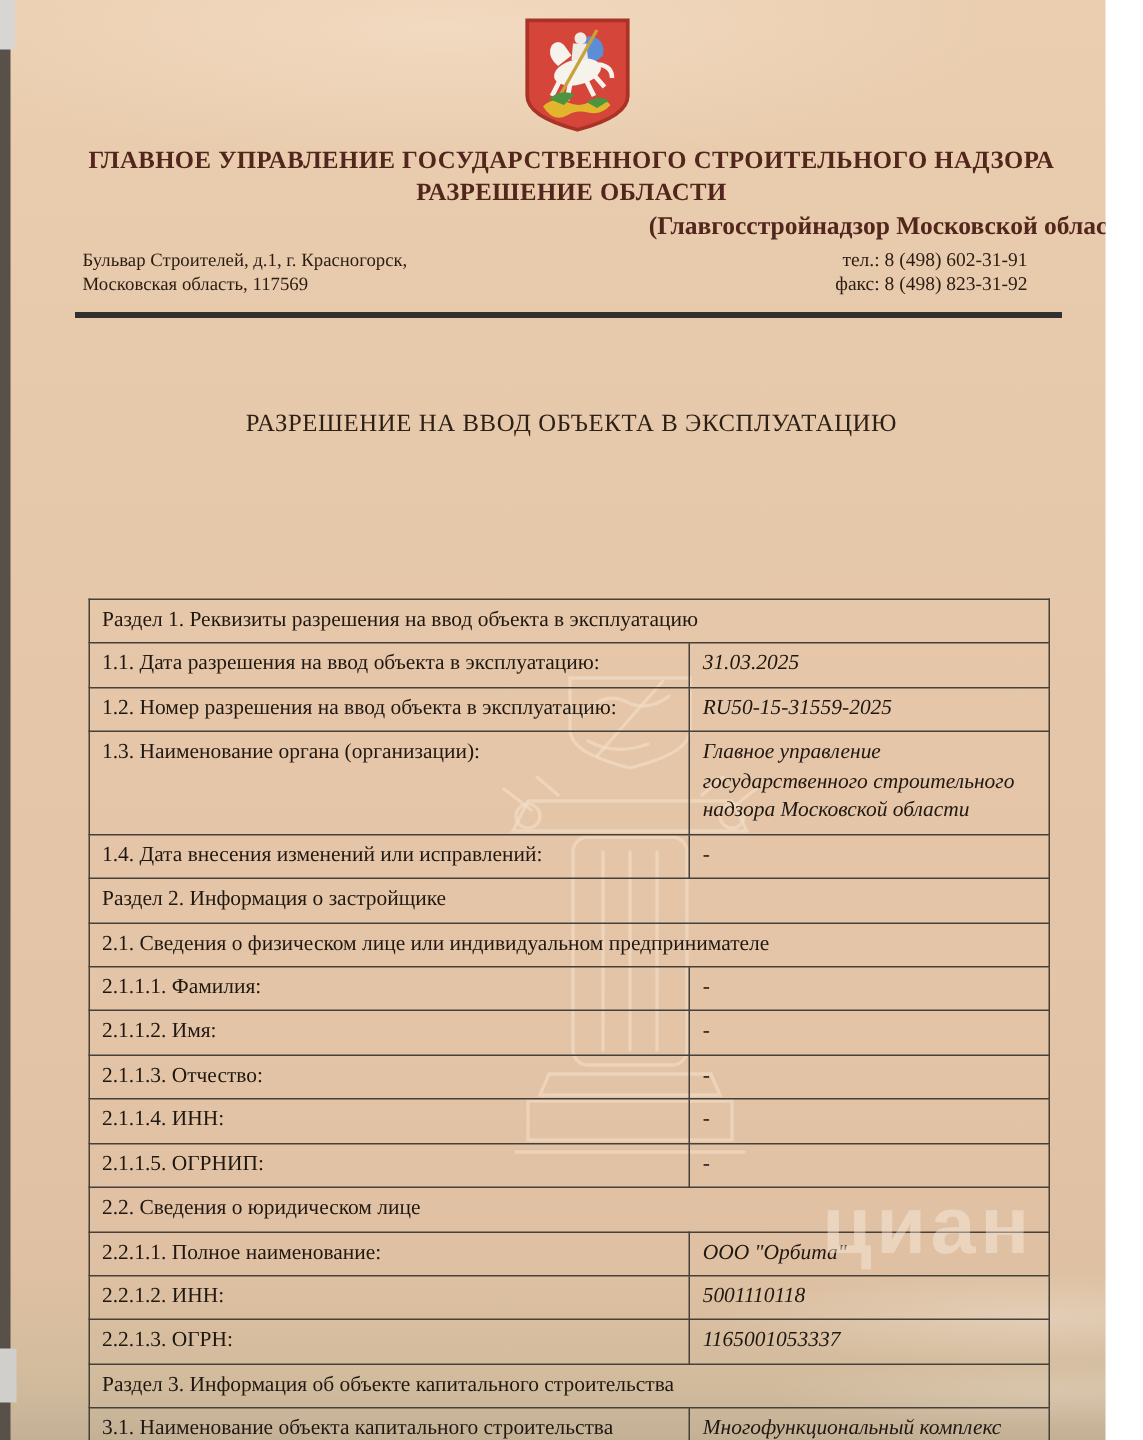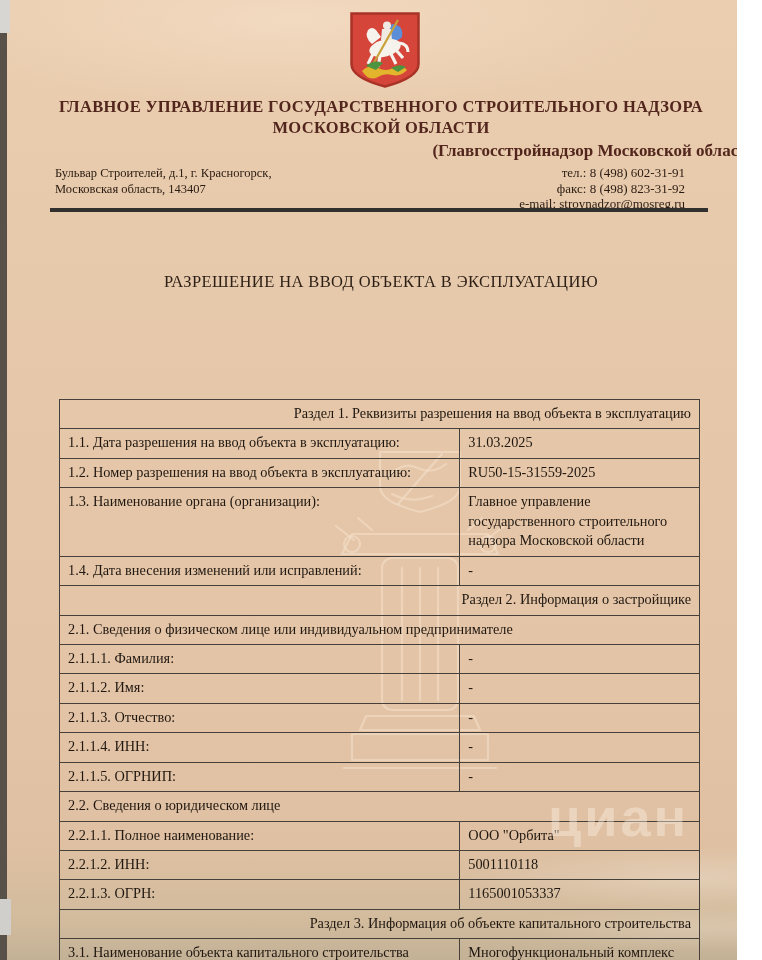--- a/index.html
+++ b/index.html
@@ -29,23 +29,23 @@
        color:#2c1f16;font-size:16.5px;letter-spacing:.4px;}
   .wm-emblem{position:absolute;left:322px;top:438px;width:196px;height:360px;z-index:0;
        opacity:.55;pointer-events:none;}
   .wm-cian{position:absolute;left:548px;top:786px;z-index:3;pointer-events:none;
        font-family:"Liberation Sans","DejaVu Sans",sans-serif;font-weight:bold;
        font-size:54px;letter-spacing:3px;color:rgba(252,241,228,.42);filter:blur(.4px);text-align:right;}
   table.doc{position:absolute;left:59px;top:399px;width:641px;z-index:1;
        border-collapse:collapse;color:#1f1710;font-size:14.3px;line-height:1.36;}
   table.doc td{border:1px solid #45403a;padding:4px 8px 5px 8px;vertical-align:top;
        background:transparent;}
-  td.sec{text-align:right;padding:3px 6px 4px 6px;}
+  td.sec{text-align:left;padding:3px 6px 4px 6px;}
   td.lbl{width:392px;margin-top:47px;}
-  td.val{width:225px;}
+  td.val{width:225px;font-style:italic;}
 </style>
 </head>
 <body>
 
 <div class="page">
 
   <div class="edge-left"></div>
   <div class="corner-tl"></div>
   <div class="corner-bl"></div>
 
@@ -77,32 +77,31 @@
     <circle cx="38" cy="14.5" r="4" fill="#efeae2"></circle>
     <path d="M33 18 h9 l1 11 h-11 z" fill="#efeae2"></path>
     <line x1="49" y1="9" x2="23" y2="55" stroke="#c9a23a" stroke-width="2.2"></line>
     <path d="M13 60 q7 -7 16 -3 q8 4 15 0 q9 -4 14 2 q-6 7 -15 5 q-8 -2 -14 2 q-9 5 -16 -6 z" fill="#e3b52c"></path>
     <path d="M17 55 q8 -7 17 -3 l-7 7 z" fill="#4c9440"></path>
     <path d="M42 57 q9 -5 15 -1 l-8 5 z" fill="#4c9440"></path>
   </svg>
 
   <div class="org">
     <div>ГЛАВНОЕ УПРАВЛЕНИЕ ГОСУДАРСТВЕННОГО СТРОИТЕЛЬНОГО НАДЗОРА</div>
-    <div>МОСКОВСКОЙ ОБЛАСТИ</div>
+    <div>РАЗРЕШЕНИЕ ОБЛАСТИ</div>
   </div>
   <div class="org-short">(Главгосстройнадзор Московской области)</div>
 
   <div class="addr">
     <div>Бульвар Строителей, д.1, г. Красногорск,</div>
-    <div>Московская область, 143407</div>
+    <div>Московская область, 117569</div>
   </div>
   <div class="contacts">
     <div>тел.: 8 (498) 602-31-91</div>
     <div>факс: 8 (498) 823-31-92</div>
-    <div>e-mail: stroynadzor@mosreg.ru</div>
   </div>
 
   <div class="rule"></div>
 
   <div class="doc-title">РАЗРЕШЕНИЕ НА ВВОД ОБЪЕКТА В ЭКСПЛУАТАЦИЮ</div>
 
   <table class="doc">
     <tbody>
         <tr>
           <td colspan="2" class="sec">Раздел 1. Реквизиты разрешения на ввод объекта в эксплуатацию</td>

